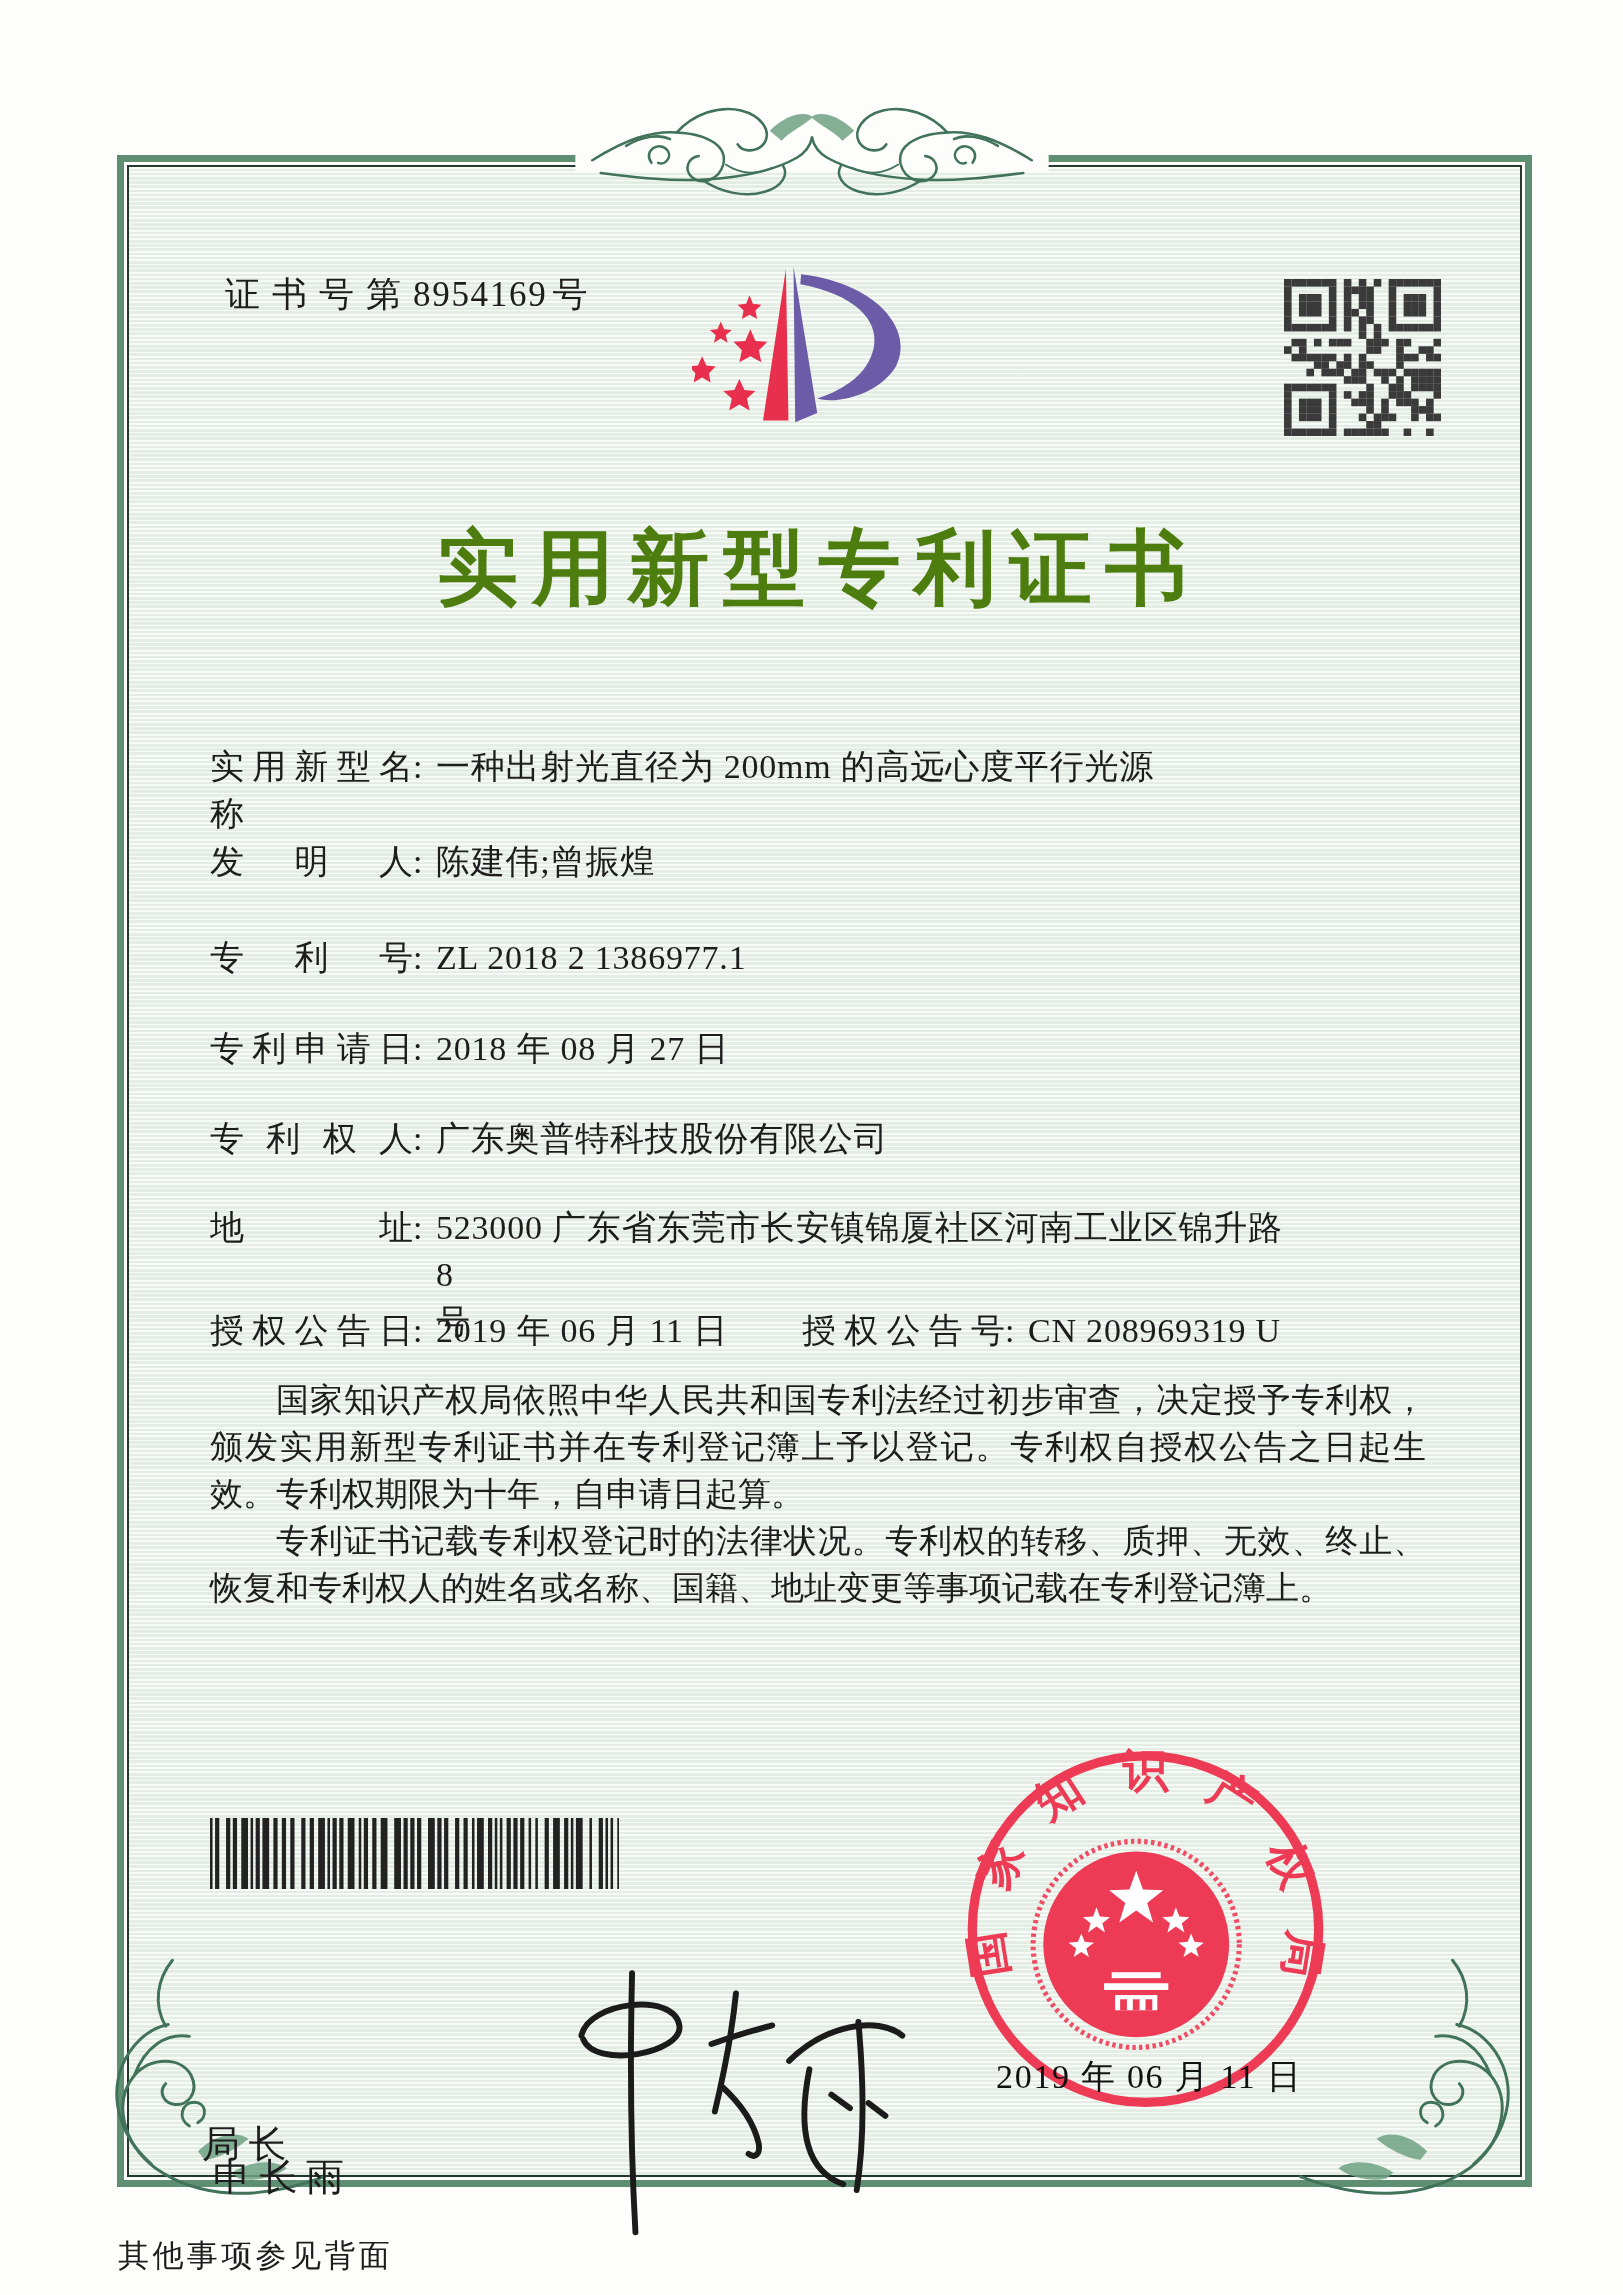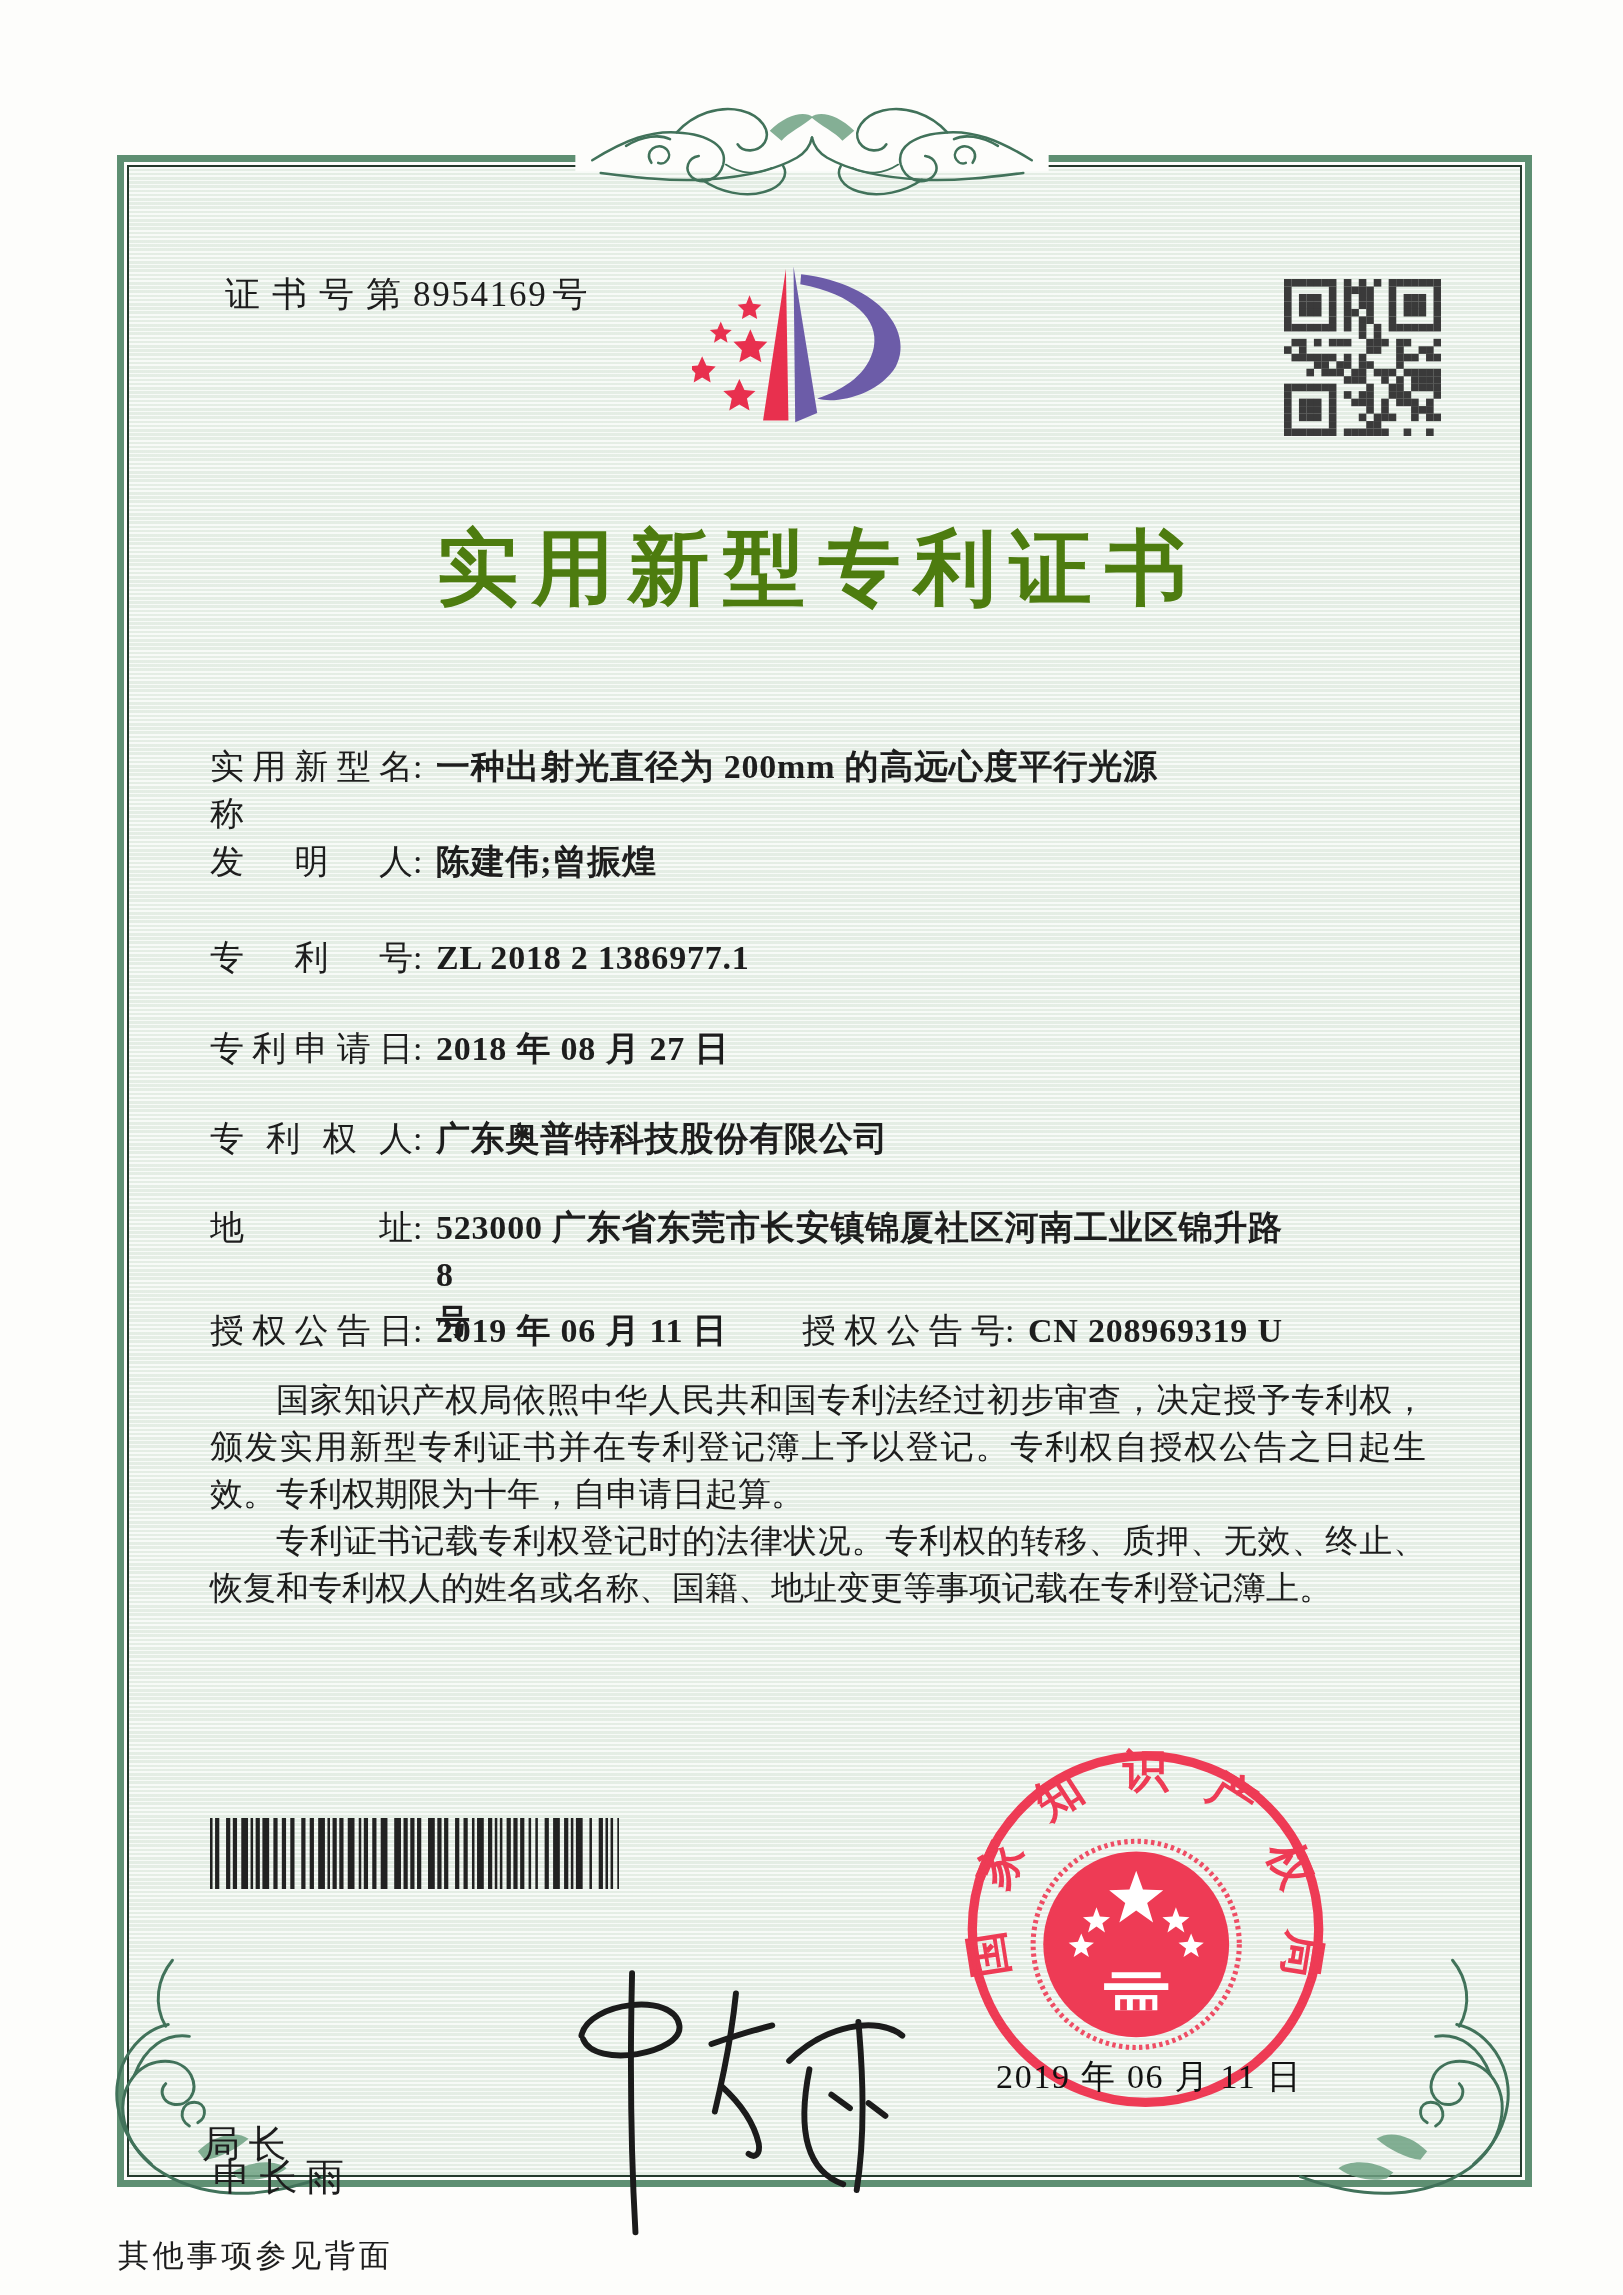--- a/index.html
+++ b/index.html
@@ -17,21 +17,21 @@
   .cert-no .cjk{letter-spacing:12px;}
   .cert-no .digits{letter-spacing:1.7px;margin:0 5px 0 0;}
   .logo{position:absolute;left:692px;top:247px;z-index:3;}
   .qr{position:absolute;left:1284px;top:279px;z-index:3;}
   .title{position:absolute;left:118px;top:514px;width:1401px;z-index:3;text-align:center;
          font-size:82px;font-weight:bold;letter-spacing:13.5px;color:#4d7c0f;}
   
   .frow{position:absolute;left:210px;width:1243px;z-index:3;font-size:34px;line-height:47px;}
   .fl{display:inline-block;width:203px;text-align:justify;text-align-last:justify;vertical-align:top;}
   .fc{display:inline-block;vertical-align:top;margin-right:13.5px;}
-  .fv{display:inline-block;vertical-align:top;letter-spacing:0.8px;max-width:854px;font-weight:bold;}
+  .fv{display:inline-block;vertical-align:top;letter-spacing:0.8px;max-width:854px;}
   .fgroup2{position:absolute;left:592px;top:0;white-space:nowrap;}
   .paras{position:absolute;left:210px;top:1377px;width:1216px;z-index:3;font-size:33px;line-height:47px;text-align:justify;}
   .paras p{margin:0;text-indent:66px;}
   
   .barcode{position:absolute;left:210px;top:1818px;z-index:3;}
   .director{position:absolute;left:202px;top:2071px;z-index:3;font-size:38px;letter-spacing:8.5px;margin-top:48px;}
   .director-name{position:absolute;left:213px;top:2152px;z-index:3;font-size:38px;letter-spacing:8.5px;}
   .signature{position:absolute;left:461px;top:1941px;z-index:4;}
   .seal{position:absolute;left:963px;top:1744px;z-index:4;}
   .seal-date{position:absolute;left:996px;top:2054px;z-index:5;font-size:34px;letter-spacing:1.7px;color:#111;white-space:nowrap;}

